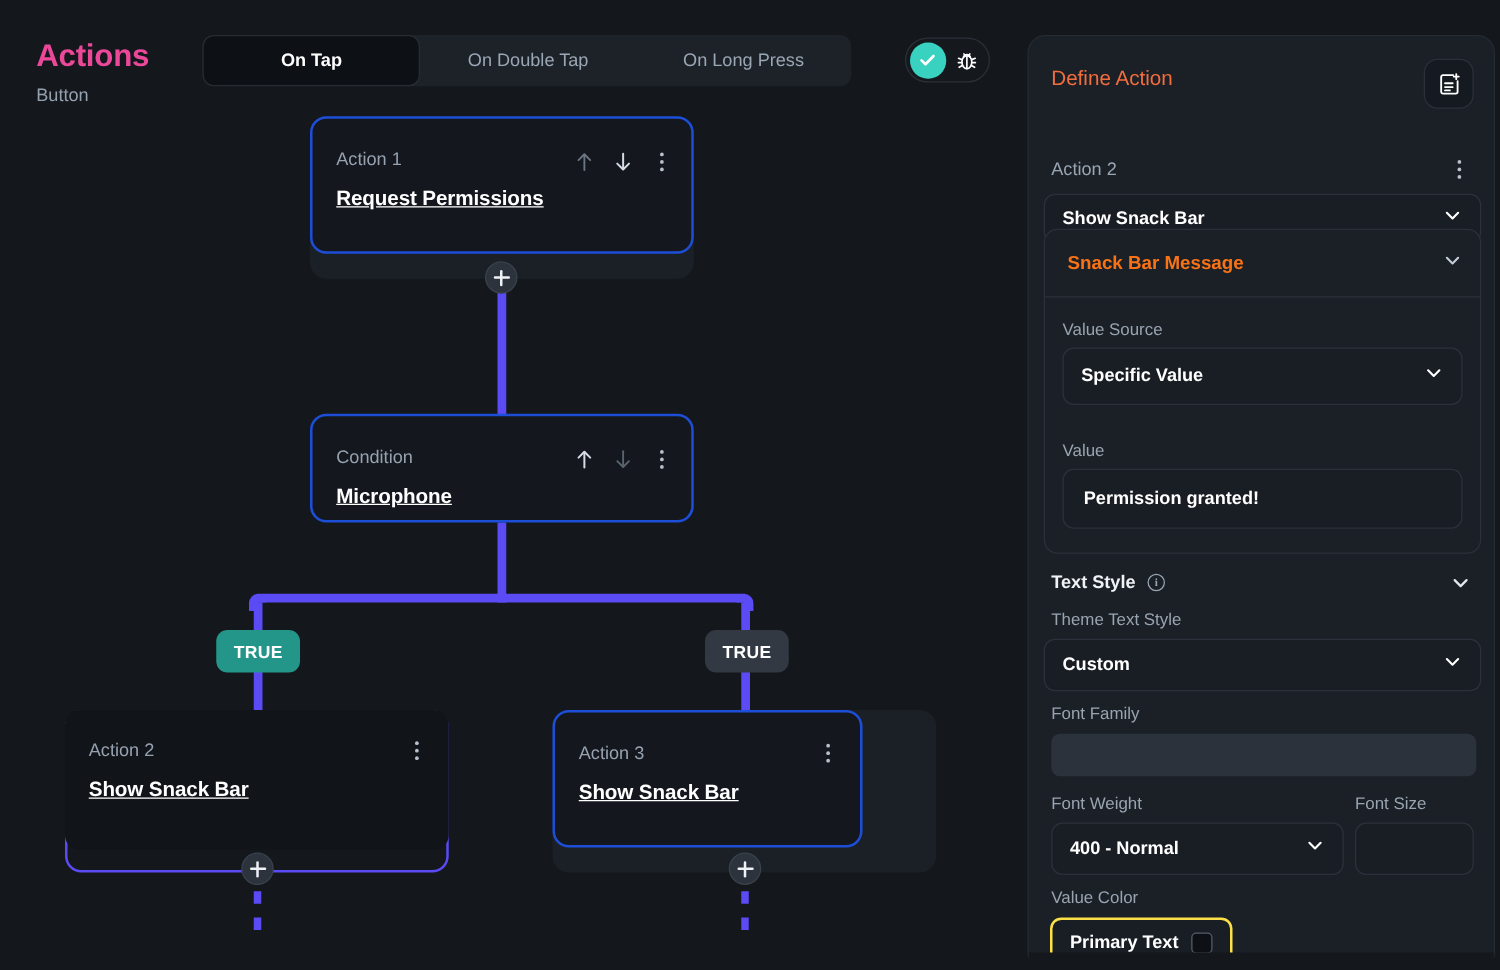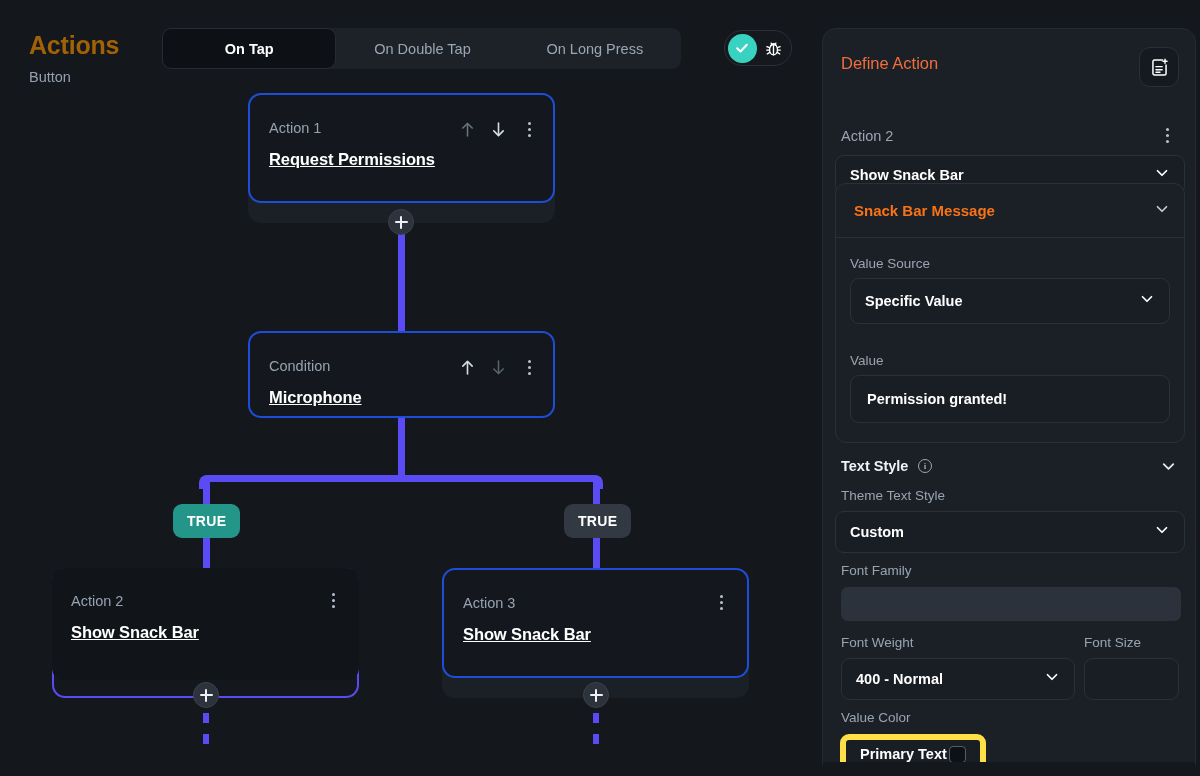--- a/index.html
+++ b/index.html
@@ -7,21 +7,21 @@
     width: 1200px; height: 776px;
     background: #14171c;
     font-family: "Liberation Sans", sans-serif;
     overflow: hidden;
   }
   .root { position: relative; width: 1200px; height: 776px; background: #14171c; }
 
   
   .left-pane { position: absolute; left: 0; top: 0; width: 812px; height: 776px; background: #14171c; overflow: hidden; }
 
-  .header-title { position: absolute; left: 29px; top: 31px; font-size: 25px; font-weight: 700; color: #a16207; letter-spacing: -0.2px; }
+  .header-title { position: absolute; left: 29px; top: 31px; font-size: 25px; font-weight: 700; color: #ec4899; letter-spacing: -0.2px; }
   .header-sub { position: absolute; left: 29px; top: 69px; font-size: 14.5px; color: #95a1b0; }
 
   .tabbar { position: absolute; left: 162px; top: 28px; width: 519px; height: 41px; background: #1d2228; border-radius: 9px; display: flex; align-items: center; }
   .tab { flex: 1; height: 41px; display: flex; align-items: center; justify-content: center; font-size: 14.5px; color: #9aa6b4; border-radius: 9px; cursor: pointer; }
   .tab.active { background: #0d1014; color: #ffffff; font-weight: 700; border: 1px solid #262c33; }
 
   .toggle-pill { position: absolute; left: 724px; top: 30px; width: 68px; height: 36px; background: #15191e; border: 1px solid #2b3139; border-radius: 18px; display: flex; align-items: center; padding: 0 3px; gap: 2px; cursor: pointer; }
   .toggle-check { width: 29px; height: 29px; border-radius: 50%; background: #39d2c0; display: flex; align-items: center; justify-content: center; }
   .toggle-bug { width: 30px; height: 30px; display: flex; align-items: center; justify-content: center; }
 
@@ -79,21 +79,21 @@
   .group-head .gh-label { font-size: 15px; font-weight: 700; color: #f97316; }
 
   .field-label { position: absolute; font-size: 13.5px; color: #99a4b1; }
   .text-input { position: absolute; height: 48px; background: #191e25; border: 1px solid #2b313a; border-radius: 9px; display: flex; align-items: center; padding: 0 16px; font-size: 14.5px; font-weight: 700; color: #ffffff; cursor: text; }
   .blank-input { position: absolute; height: 34px; background: #2b323c; border-radius: 7px; cursor: text; }
   .empty-input { position: absolute; height: 40px; background: #191e25; border: 1px solid #2b313a; border-radius: 9px; cursor: text; }
 
   .section-title { position: absolute; font-size: 14.5px; font-weight: 700; color: #f0f3f6; }
   .info-i { position: absolute; width: 14px; height: 14px; border-radius: 50%; border: 1.3px solid #9aa5b2; display: flex; align-items: center; justify-content: center; font-size: 9px; color: #9aa5b2; font-weight: 700; font-family: "Liberation Serif", serif; }
 
-  .color-row { position: absolute; left: 840px; top: 734px; width: 146px; height: 40px; background: #191e25; border: 6px solid #fde047; border-radius: 9px; display: flex; align-items: center; padding: 0 14px; justify-content: space-between; z-index: 20; }
+  .color-row { position: absolute; left: 840px; top: 734px; width: 146px; height: 40px; background: #191e25; border: 2px solid #fde047; border-radius: 9px; display: flex; align-items: center; padding: 0 14px; justify-content: space-between; z-index: 20; }
   .color-row .cl { font-size: 14.5px; font-weight: 700; color: #ffffff; }
   .swatch { width: 17px; height: 17px; border-radius: 4px; background: #0d1014; border: 1px solid #555d68; }
 
   .bottom-mask { position: absolute; left: 823px; bottom: 0; width: 372px; height: 14px; background: #14171c; z-index: 30; }
 </style>
 </head>
 <body>
 
 <div class="root">
 
@@ -208,21 +208,21 @@
           </div>
         </div>
       </div>
       <div class="plus-btn" style="left:193px; top:594px;"></div>
       <div class="dash" style="left:203px; top:625px;">
           <span></span>
           <span></span>
         </div>
 
       <div class="node-wrap" style="left:442px; top:480px; width:307px; height:130px;">
-        <div class="node-card" style="width:307px; height:110px;">
+        <div class="node-card" style="width:248px; height:110px;">
           <div class="node-label">Action 3</div>
           <div class="node-title">Show Snack Bar</div>
           <div class="icon-row" style="right:18px; top:25px;">
             <div class="dots">
                 <i></i>
                 <i></i>
                 <i></i>
               </div>
           </div>
         </div>

